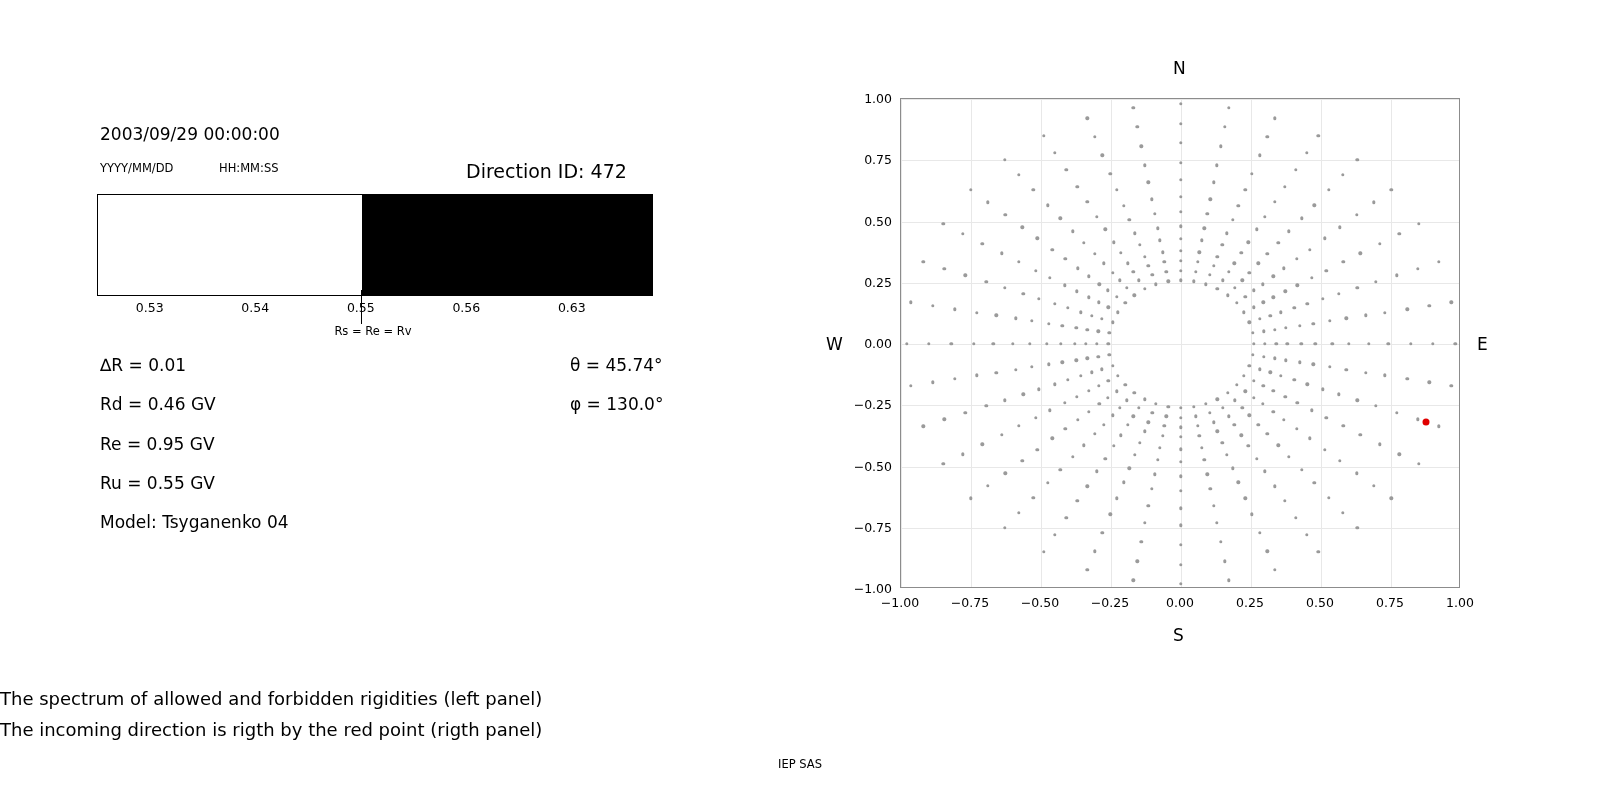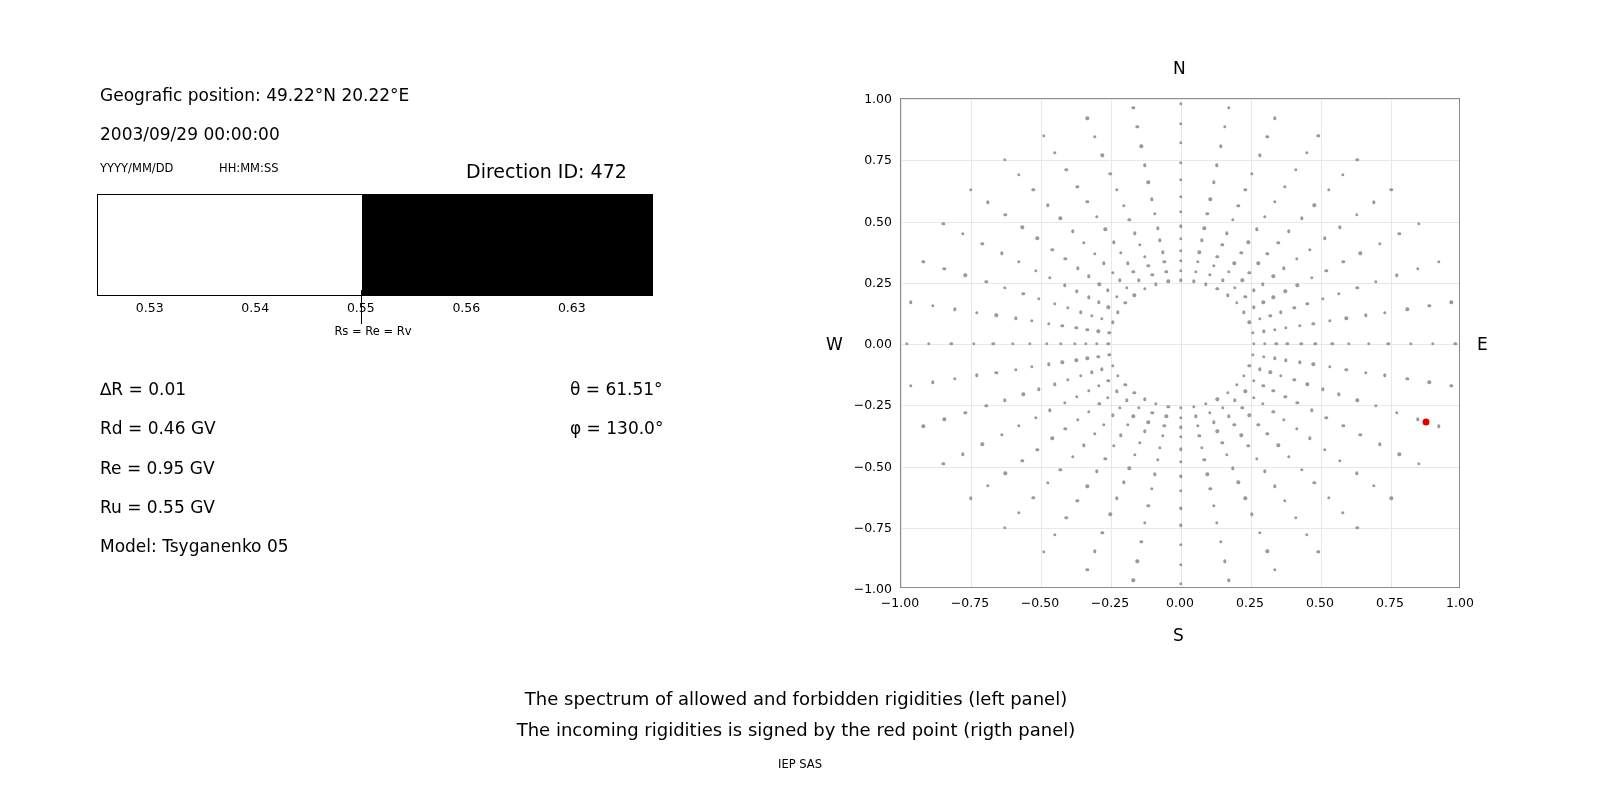--- a/index.html
+++ b/index.html
@@ -83,21 +83,20 @@
     top: -6px;
     width: 1px;
     height: 34px;
     background: #000;
   }
 
   .param {
     position: absolute;
     font-size: 17px;
     white-space: nowrap;
-    margin-top: 24px;
   }
   #p-dR { left: 100px; top: 355px; }
   #p-Rd { left: 100px; top: 394px; }
   #p-Re { left: 100px; top: 434px; }
   #p-Ru { left: 100px; top: 473px; }
   #p-model { left: 100px; top: 512px; }
   #p-theta { left: 570px; top: 355px; }
   #p-phi   { left: 570px; top: 394px; }
 
   
@@ -156,41 +155,39 @@
   }
   #compass-n { left: 1173px; top: 58px; }
   #compass-s { left: 1173px; top: 625px; }
   #compass-w { left: 826px; top: 334px; }
   #compass-e { left: 1477px; top: 334px; }
 
   
   .caption {
     position: absolute;
     width: 1592px;
-    text-align: center;
     font-size: 18px;
     color: #000;
   }
   #caption-1 { top: 688px; }
   #caption-2 { top: 719px; }
   #footer-credit {
     position: absolute;
     width: 1600px;
     text-align: center;
     top: 757px;
     font-size: 11.5px;
     color: #000;
   }
 </style>
 </head>
 <body>
 
 <div class="abs" id="left-panel">
 
-  <div class="info-line" id="geo-position">Geografic position: 49.22°N 20.22°E</div>
   <div class="info-line" id="datetime">2003/09/29 00:00:00</div>
   <div class="info-line" id="date-format-label">YYYY/MM/DD</div>
   <div class="info-line" id="time-format-label">HH:MM:SS</div>
   <div class="info-line" id="direction-id">Direction ID: 472</div>
 
   <div id="spectrum-wrap">
     <div id="spectrum-bar">
         <div class="seg" style="left: 0px; width: 263.81px; background: rgb(255, 255, 255);"></div>
         <div class="seg" style="left: 263.81px; width: 290.19px; background: rgb(0, 0, 0);"></div>
       </div>
@@ -203,22 +200,22 @@
       <div class="tick-label" style="left: 263.81px;">0.55</div>
       <div class="tick-label" style="left: 369.333px;">0.56</div>
       <div class="tick-label" style="left: 474.857px;">0.63</div>
       <div id="rs-marker" style="left: 263.81px;"></div>
     </div>
 
   <div class="param" id="p-dR">∆R = 0.01</div>
   <div class="param" id="p-Rd">Rd = 0.46 GV</div>
   <div class="param" id="p-Re">Re = 0.95 GV</div>
   <div class="param" id="p-Ru">Ru = 0.55 GV</div>
-  <div class="param" id="p-model">Model: Tsyganenko 05</div>
-  <div class="param" id="p-theta">θ = 61.51°</div>
+  <div class="param" id="p-model">Model: Tsyganenko 04</div>
+  <div class="param" id="p-theta">θ = 45.74°</div>
   <div class="param" id="p-phi">φ = 130.0°</div>
 </div>
 
 <div class="abs" id="right-panel">
   <div id="plot-frame">
       <div class="grid-v" style="left: 0px;"></div>
       <div class="grid-v" style="left: 70px;"></div>
       <div class="grid-v" style="left: 140px;"></div>
       <div class="grid-v" style="left: 210px;"></div>
       <div class="grid-v" style="left: 280px;"></div>
@@ -704,21 +701,21 @@
       <div class="pt red" style="left: 525.28px; top: 323.155px; background: rgb(224, 0, 0);"></div>
     </div>
 </div>
 
 <div class="compass" id="compass-n">N</div>
 <div class="compass" id="compass-s">S</div>
 <div class="compass" id="compass-w">W</div>
 <div class="compass" id="compass-e">E</div>
 
 <div class="caption" id="caption-1">The spectrum of allowed and forbidden rigidities (left panel)</div>
-<div class="caption" id="caption-2">The incoming rigidities is signed by the red point (rigth panel)</div>
+<div class="caption" id="caption-2">The incoming direction is rigth by the red point (rigth panel)</div>
 <div id="footer-credit">IEP SAS</div>
 
 <div class="xtick" style="left: 900px; top: 595px;">−1.00</div>
 <div class="xtick" style="left: 970px; top: 595px;">−0.75</div>
 <div class="xtick" style="left: 1040px; top: 595px;">−0.50</div>
 <div class="xtick" style="left: 1110px; top: 595px;">−0.25</div>
 <div class="xtick" style="left: 1180px; top: 595px;">0.00</div>
 <div class="xtick" style="left: 1250px; top: 595px;">0.25</div>
 <div class="xtick" style="left: 1320px; top: 595px;">0.50</div>
 <div class="xtick" style="left: 1390px; top: 595px;">0.75</div>

